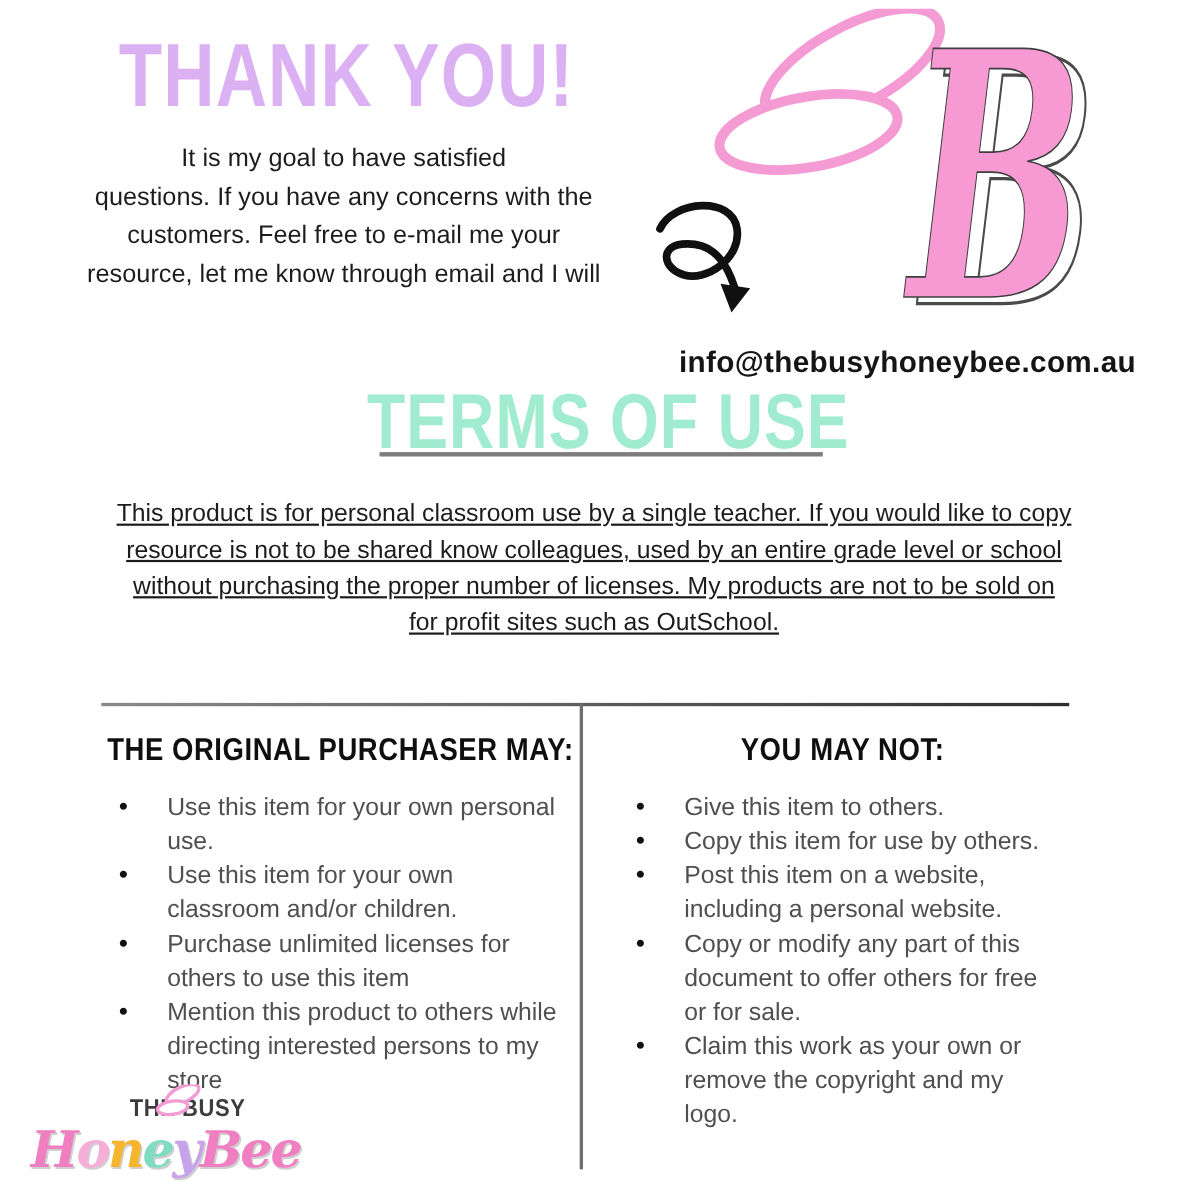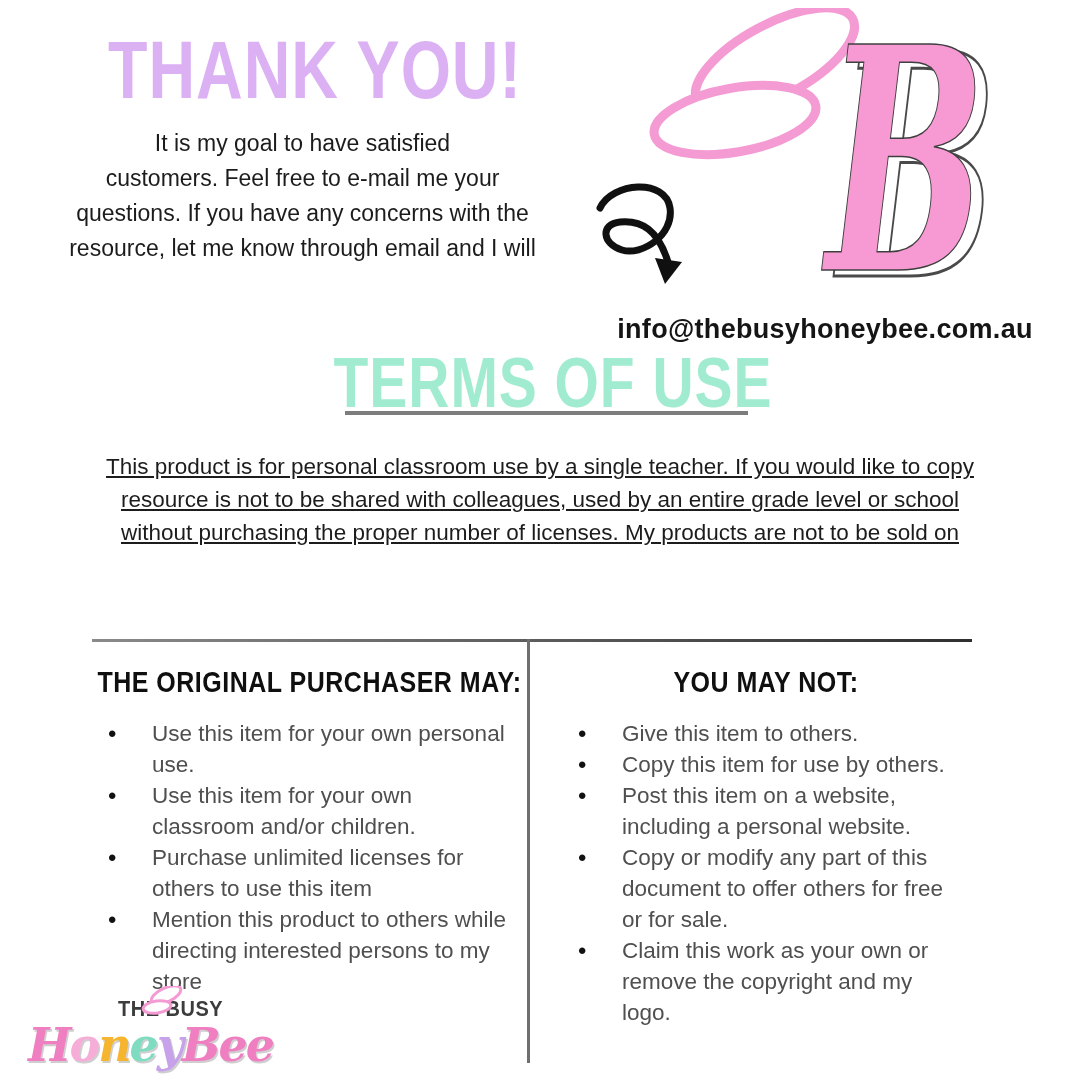--- a/index.html
+++ b/index.html
@@ -8,21 +8,21 @@
     font-family:"Liberation Sans",sans-serif;overflow:hidden;
   }
   
   .thankyou-title{
     position:absolute;left:70px;top:22px;width:490px;text-align:center;
     font-size:68px;font-weight:bold;color:var(--thank_you);
     letter-spacing:1px;transform:scale(.95,1.2);transform-origin:center top;
     white-space:nowrap;
   }
   .intro{
-    position:absolute;left:30px;top:126px;width:545px;
+    position:absolute;left:40px;top:126px;width:545px;
     font-size:23px;line-height:35px;color:#1c1c1c;text-align:center;
   }
   
   .logo-svg{position:absolute;left:600px;top:8px;width:460px;height:300px;}
   .arrow-svg{position:absolute;left:592px;top:178px;width:100px;height:110px;}
   .email{
     position:absolute;left:610px;top:314px;width:430px;text-align:center;
     font-weight:bold;font-size:27px;color:#151515;letter-spacing:.3px;
   }
   
@@ -70,22 +70,22 @@
 </style>
 </head>
 <body>
 
 <div class="page">
 
   <div class="thankyou-title">THANK YOU!</div>
   <div class="intro">
 
   <div>It is my goal to have satisfied</div>
+      <div>questions. If you have any concerns with the</div>
       <div>customers. Feel free to e-mail me your</div>
-      <div>questions. If you have any concerns with the</div>
       <div>resource, let me know through email and I will</div>
     </div>
 
   <svg class="logo-svg" viewBox="0 0 460 300">
     <g>
       <ellipse cx="175" cy="52" rx="88" ry="36" transform="rotate(-28 175 52)" fill="#ffffff" stroke="#f49bd4" stroke-width="9"></ellipse>
       <ellipse cx="135" cy="112" rx="82" ry="32" transform="rotate(-10 135 112)" fill="#ffffff" stroke="#f49bd4" stroke-width="9"></ellipse>
     </g>
     <g font-family="DejaVu Serif, serif" font-style="italic" font-weight="bold" font-size="310" text-anchor="start">
       <text x="238" y="268" textLength="160" lengthAdjust="spacingAndGlyphs" fill="#ffffff" stroke="#4a4a4a" stroke-width="3">B</text>
@@ -98,22 +98,23 @@
     <polygon points="63,80 90,84 73,106" fill="#101010"></polygon>
   </svg>
 
   <div class="email">info@thebusyhoneybee.com.au</div>
 
   <div class="terms-title">TERMS OF USE</div>
   <div class="terms-underline"></div>
   <div class="terms-body">
 
   <div>This product is for personal classroom use by a single teacher. If you would like to copy</div>
-      <div>resource is not to be shared with colleagues, used by an entire grade level or school</div>
+      <div>resource is not to be shared know colleagues, used by an entire grade level or school</div>
       <div>without purchasing the proper number of licenses. My products are not to be sold on</div>
+      <div>for profit sites such as OutSchool.</div>
     </div>
 
   <div class="divider-h"></div>
   <div class="divider-v"></div>
 
   <div class="col-heading left">THE ORIGINAL PURCHASER MAY:</div>
   <div class="col-heading right">YOU MAY NOT:</div>
 
   <ul class="bullet-list left">
 

